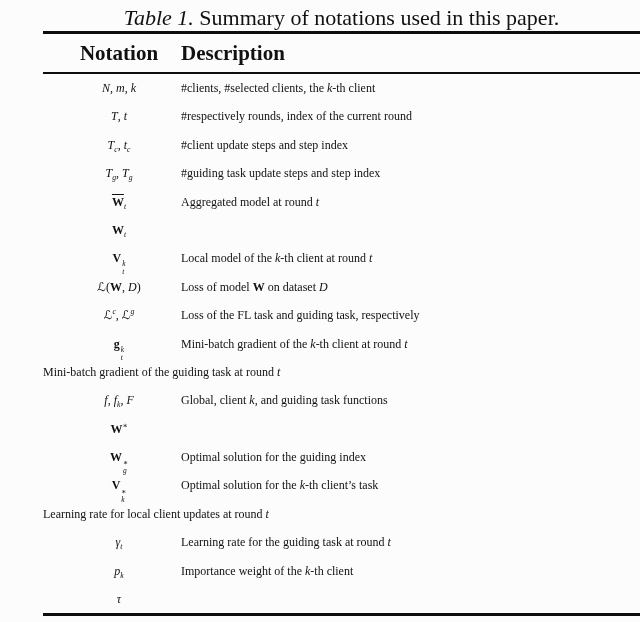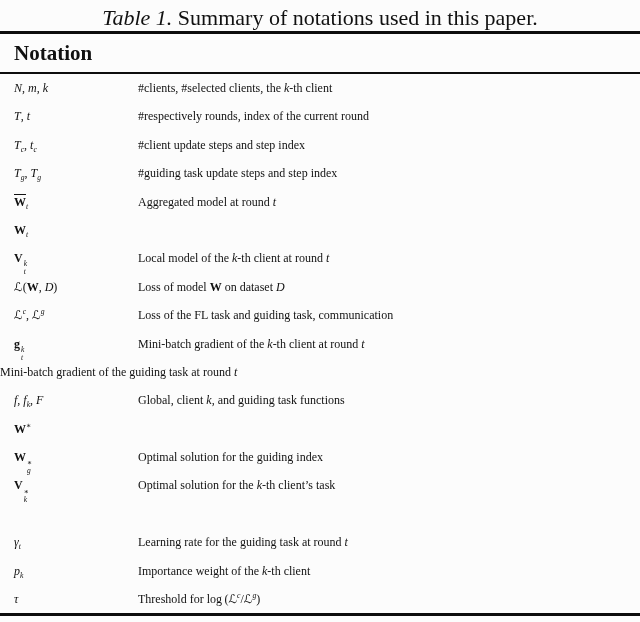--- a/index.html
+++ b/index.html
@@ -9,20 +9,21 @@
     background: #fcfcfc;
     color: #111;
     font-family: "Liberation Serif", "DejaVu Serif", "DejaVu Sans", serif;
     overflow: hidden;
   }
   .page {
     position: relative;
     width: 640px;
     height: 502px;
     box-sizing: border-box;
+    padding-left: 43px;
   }
   .caption {
     text-align: center;
     font-size: 22px;
     line-height: 27px;
     padding-top: 4px;
     white-space: nowrap;
   }
   .caption .it { font-style: italic; }
   hr.rule { border: 0; margin: 0; background: #0d0d0d; }
@@ -32,20 +33,21 @@
     display: flex;
     font-weight: bold;
     font-size: 21px;
     padding: 7px 0 6px 0;
   }
   .cell-notation {
     width: 124px;
     padding-left: 14px;
     flex: none;
     white-space: nowrap;
+    text-align: center;
   }
   .cell-desc {
     flex: 1;
     white-space: nowrap;
   }
   .tbody .trow {
     display: flex;
     font-size: 12px;
     line-height: 28.4px;
     height: 28.4px;
@@ -74,20 +76,21 @@
 
   <div class="caption">
     <span class="it">Table 1.</span>
     <span>Summary of notations used in this paper.</span>
   </div>
 
   <hr class="rule thick" style="background: rgb(13, 13, 13);">
 
   <div class="hdr-row">
     <div class="cell-notation">Notation</div>
+    <div class="cell-desc">Description</div>
   </div>
 
   <hr class="rule thin" style="background: rgb(13, 13, 13);">
 
   <div class="tbody" id="rows">
   <div class="trow">
     <div class="cell-notation"><i>N</i>, <i>m</i>, <i>k</i></div>
     <div class="cell-desc">#clients, #selected clients, the <i>k</i>-th client</div>
   </div>
 
@@ -123,21 +126,21 @@
     <div class="cell-desc">Local model of the <i>k</i>-th client at round <i>t</i></div>
   </div>
 
   <div class="trow">
     <div class="cell-notation">ℒ(<b>W</b>, <i>D</i>)</div>
     <div class="cell-desc">Loss of model <b>W</b> on dataset <i>D</i></div>
   </div>
 
   <div class="trow">
     <div class="cell-notation">ℒ<sup><i>c</i></sup>, ℒ<sup><i>g</i></sup></div>
-    <div class="cell-desc">Loss of the FL task and guiding task, communication</div>
+    <div class="cell-desc">Loss of the FL task and guiding task, respectively</div>
   </div>
 
   <div class="trow">
     <div class="cell-notation"><b>g</b><span class="stk">
             <span>k</span>
             <span>t</span>
           </span></div>
     <div class="cell-desc">Mini-batch gradient of the <i>k</i>-th client at round <i>t</i></div>
   </div>
 
@@ -164,33 +167,33 @@
 
   <div class="trow">
     <div class="cell-notation"><b>V</b><span class="stk">
             <span class="nrm">∗</span>
             <span>k</span>
           </span></div>
     <div class="cell-desc">Optimal solution for the <i>k</i>-th client’s task</div>
   </div>
 
   <div class="trow">
+    <div class="cell-desc">Learning rate for local client updates at round <i>t</i></div>
   </div>
 
   <div class="trow">
     <div class="cell-notation"><i>γ</i><sub><i>t</i></sub></div>
     <div class="cell-desc">Learning rate for the guiding task at round <i>t</i></div>
   </div>
 
   <div class="trow">
     <div class="cell-notation"><i>p</i><sub><i>k</i></sub></div>
     <div class="cell-desc">Importance weight of the <i>k</i>-th client</div>
   </div>
 
   <div class="trow">
     <div class="cell-notation"><i>τ</i></div>
-    <div class="cell-desc">Threshold for log (ℒ<sup><i>c</i></sup>/ℒ<sup><i>g</i></sup>)</div>
   </div>
 </div>
 
   <hr class="rule thick" style="background: rgb(13, 13, 13);">
 
 </div>
 
 </body></html>

